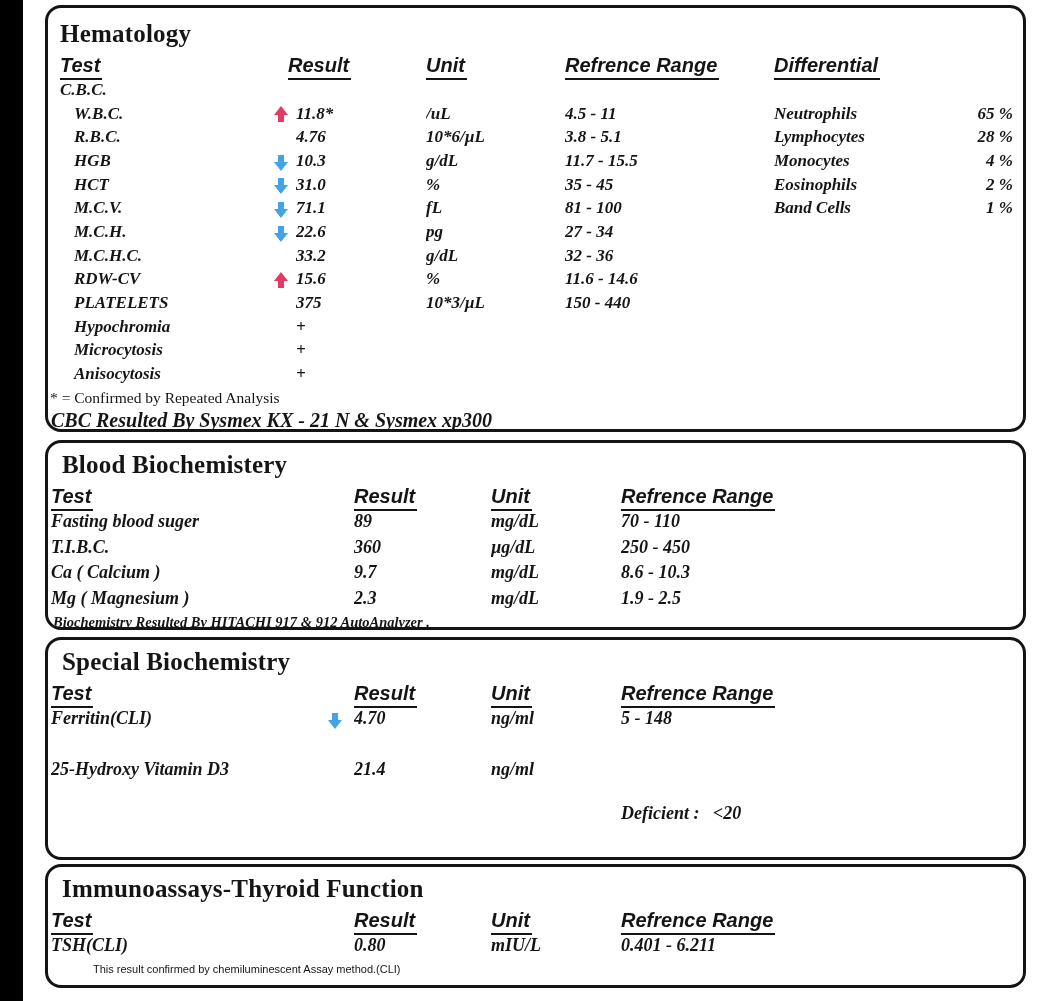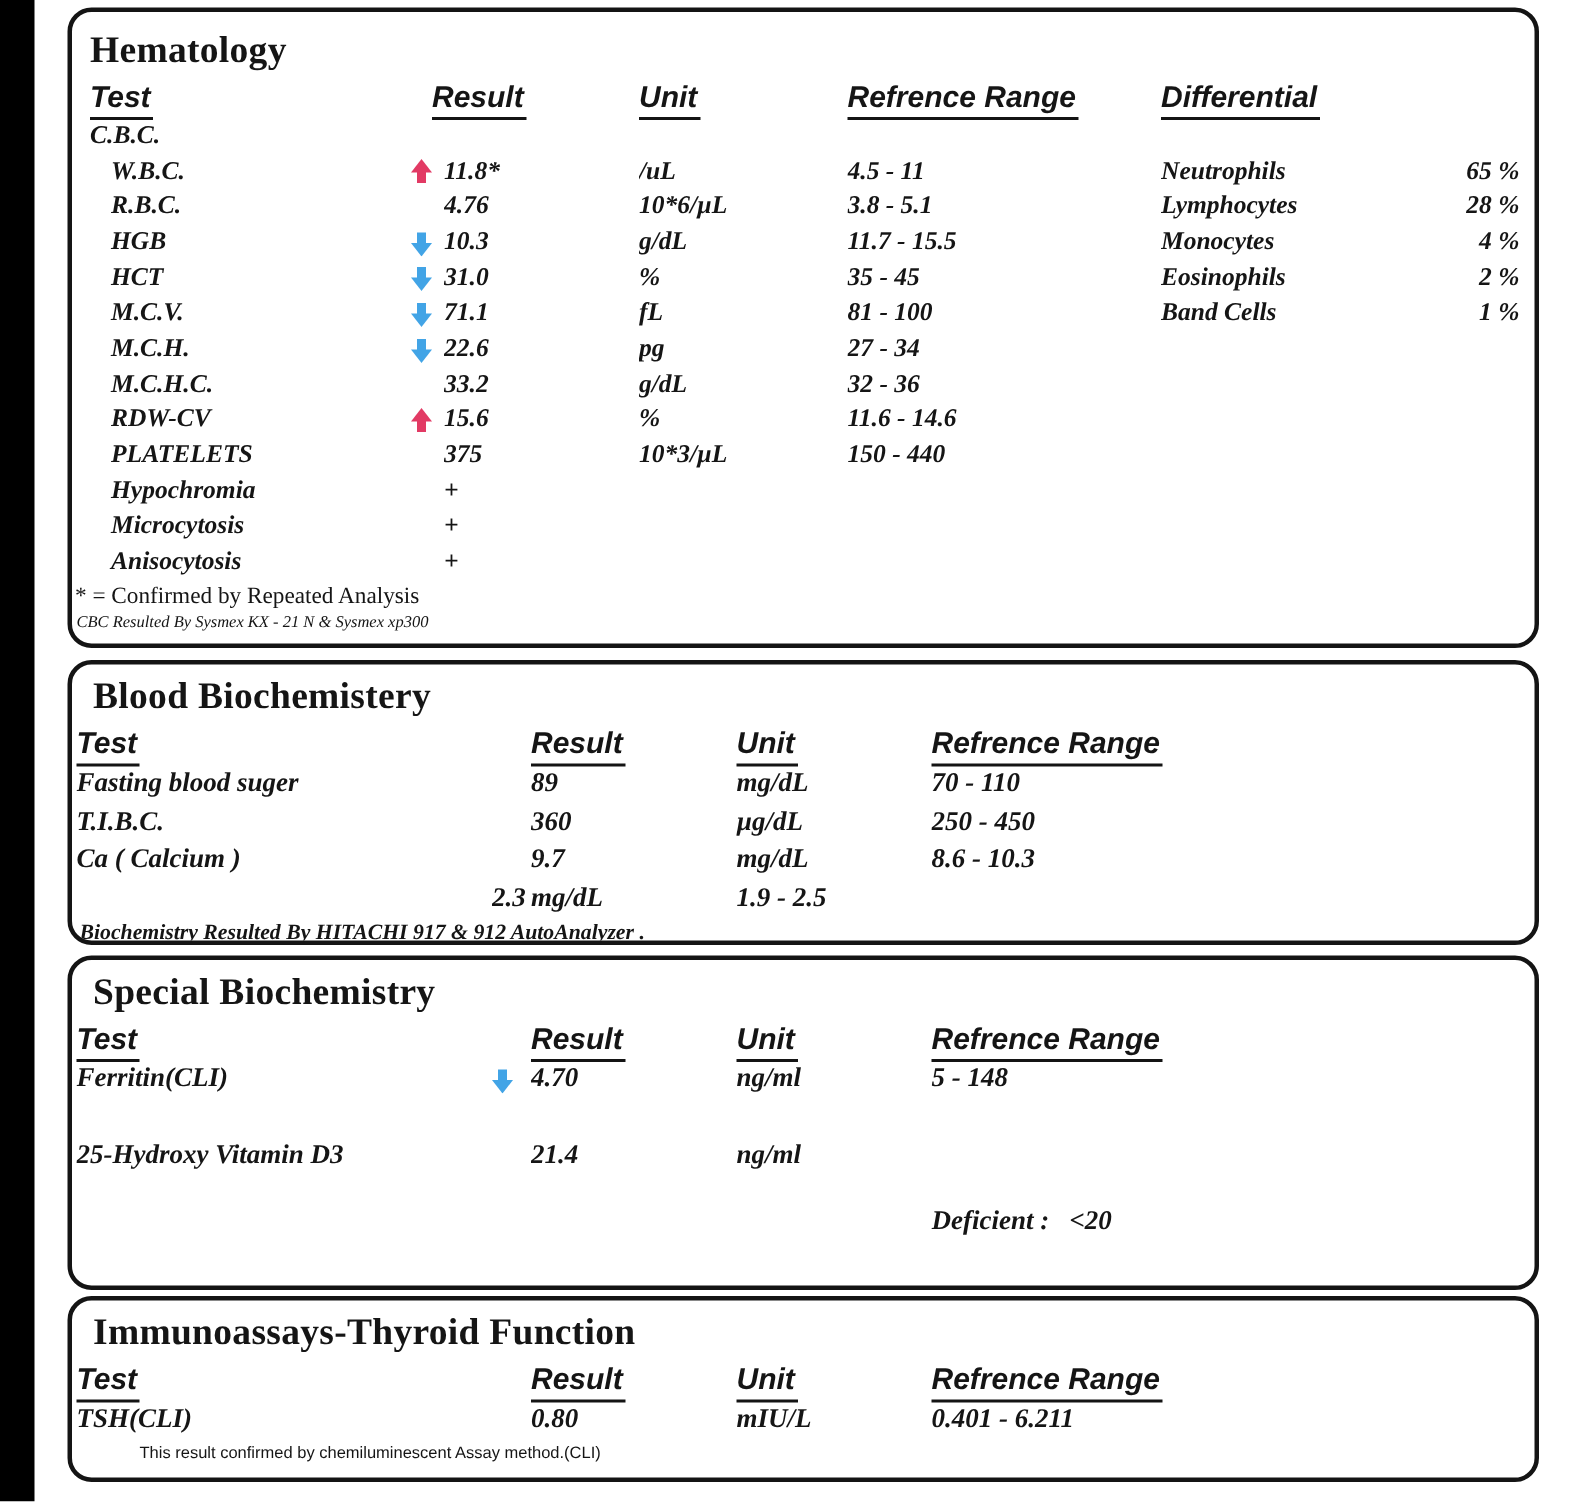--- a/index.html
+++ b/index.html
@@ -53,21 +53,21 @@
     border-bottom:9px solid var(--flag-high);}
   .flag-high::after{content:"";position:absolute;left:4px;top:8px;width:6px;height:8px;background:var(--flag-high);}
   .flag-low::before{content:"";position:absolute;left:0;bottom:0;
     border-left:7px solid transparent;border-right:7px solid transparent;
     border-top:9px solid var(--flag-low);}
   .flag-low::after{content:"";position:absolute;left:4px;bottom:8px;width:6px;height:8px;background:var(--flag-low);}
 
   
   .note-plain{font-family:"Liberation Serif",serif;font-size:15.5px;font-weight:normal;font-style:normal;
     margin:3px 0 0 -10px;}
-  .note-device{font-family:"Liberation Serif",serif;font-size:11px;font-weight:normal;font-style:italic;
+  .note-device{font-family:"Liberation Serif",serif;font-size:20px;font-weight:bold;font-style:italic;
     margin:2px 0 0 -9px;}
   .note-device-sm{font-family:"Liberation Serif",serif;font-size:14.5px;font-weight:bold;font-style:italic;
     margin:3px 0 0 2px;}
   .note-sans{font-family:"Liberation Sans",sans-serif;font-size:11px;font-weight:normal;font-style:normal;
     margin:4px 0 0 42px;}
 </style>
 </head>
 <body style="--flag-high: #e23a64; --flag-low: #42a4e6;">
 
 <div class="left-strip"></div>
@@ -232,20 +232,21 @@
       <span class="cell">250 - 450</span>
     </div>
     <div class="std-row">
       <span class="cell">Ca ( Calcium )</span>
       <span class="cell"></span>
       <span class="cell">9.7</span>
       <span class="cell">mg/dL</span>
       <span class="cell">8.6 - 10.3</span>
     </div>
     <div class="std-row">
+      <span class="cell">Mg ( Magnesium )</span>
       <span class="cell"></span>
       <span class="cell">2.3</span>
       <span class="cell">mg/dL</span>
       <span class="cell">1.9 - 2.5</span>
     </div>
 
     <div class="note-device-sm">Biochemistry Resulted By  HITACHI 917 &amp; 912  AutoAnalyzer .</div>
   </div>
 
   <div class="box box-special">

